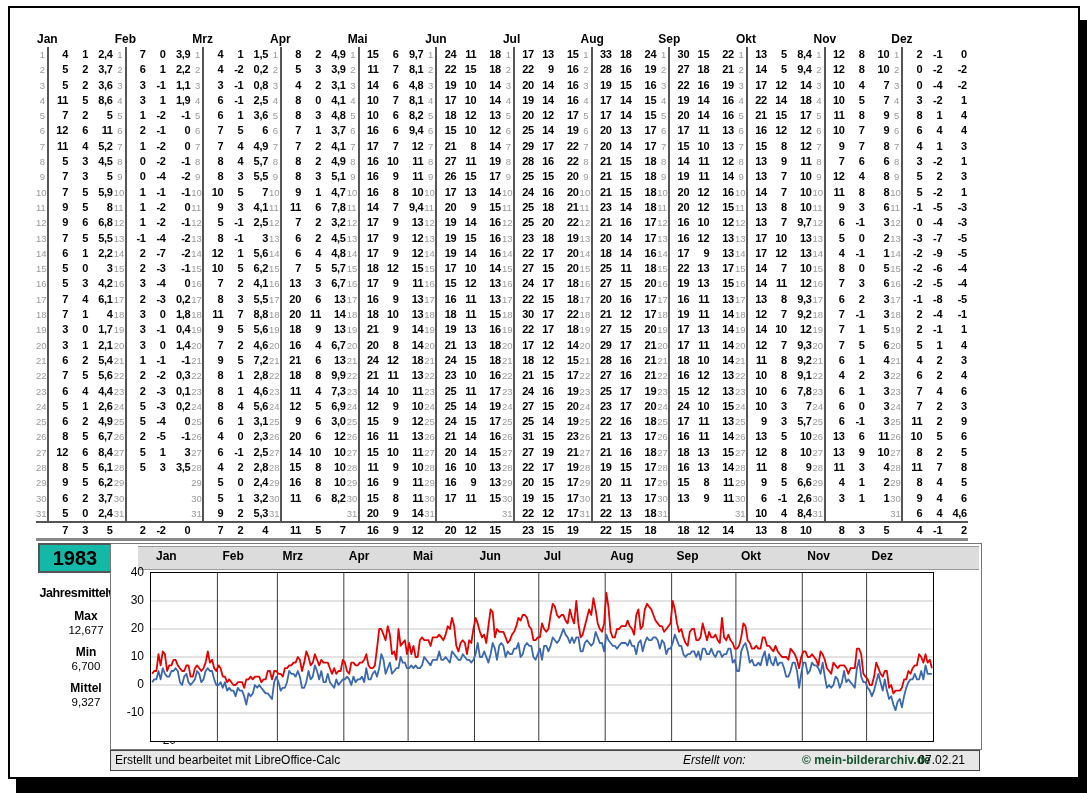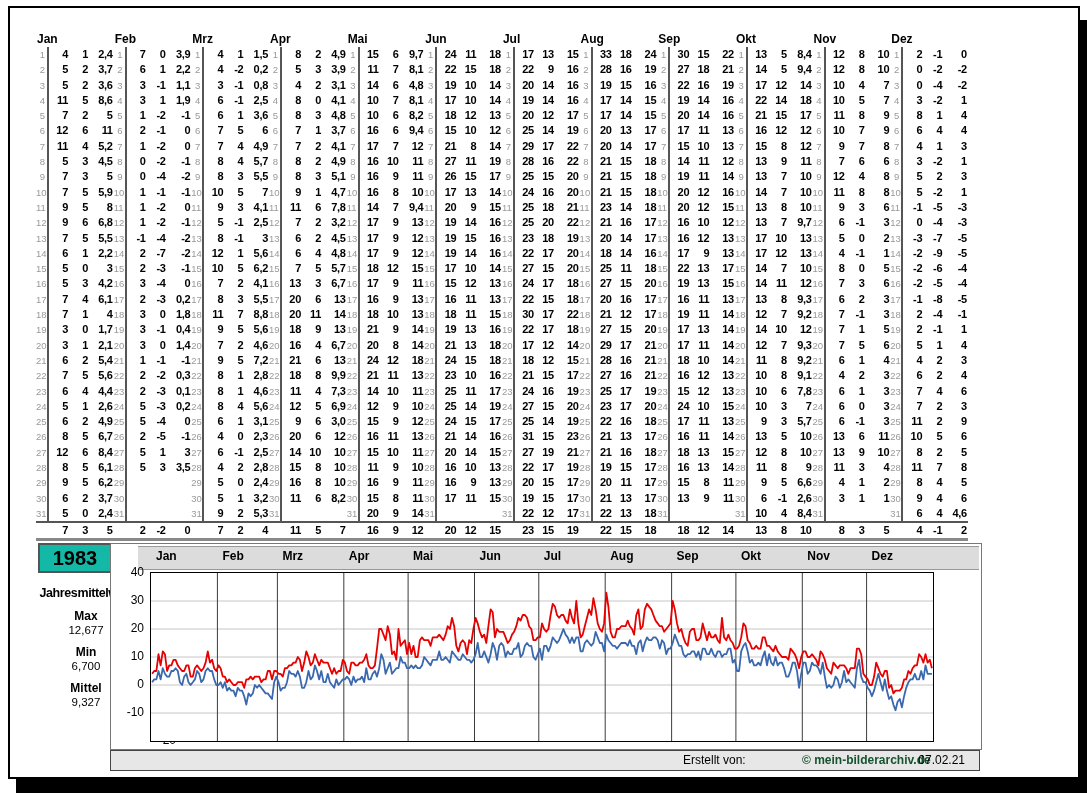--- a/index.html
+++ b/index.html
@@ -25,21 +25,21 @@
   #chartbox{position:absolute;left:100px;top:535px;width:870px;height:205px;border:1px solid #777;background:#fff;}
   #mstrip{position:absolute;left:128px;top:538px;width:841px;height:22px;background:#dcdcdc;
     border-top:1px solid #999;border-bottom:1px solid #999;}
   .mstrip-label{position:absolute;top:2px;font-weight:bold;font-size:12px;}
   #plot{position:absolute;left:140px;top:564px;width:782px;height:168px;border:1.5px solid #000;background:#fff;}
   .ylab{position:absolute;width:34px;text-align:right;font-size:12px;height:16px;line-height:16px;left:100px;}
   
   #credits{position:absolute;left:100px;top:742px;width:868px;height:19px;background:#e7e7e7;
     border:1px solid #444;font-size:12px;line-height:19px;}
   #credits .left{position:absolute;left:4px;}
-  #credits .von{position:absolute;left:572px;}
+  #credits .von{position:absolute;left:572px;font-style:italic;}
   #credits .link{position:absolute;left:650px;font-weight:bold;}
   #credits .date{position:absolute;right:14px;}
 </style>
 </head>
 <body>
 
 <div id="sheet">
 
   <div id="ttable">
       <div class="mblock">
@@ -2437,18 +2437,19 @@
         <line x1="454.20273972602735" x2="454.20273972602735" y1="0" y2="168" stroke="#3c3c3c" stroke-width="1"></line>
         <line x1="520.6191780821918" x2="520.6191780821918" y1="0" y2="168" stroke="#3c3c3c" stroke-width="1"></line>
         <line x1="584.8931506849315" x2="584.8931506849315" y1="0" y2="168" stroke="#3c3c3c" stroke-width="1"></line>
         <line x1="651.3095890410958" x2="651.3095890410958" y1="0" y2="168" stroke="#3c3c3c" stroke-width="1"></line>
         <line x1="715.5835616438355" x2="715.5835616438355" y1="0" y2="168" stroke="#3c3c3c" stroke-width="1"></line>
         <polyline points="1.1,100.8 3.2,98.0 5.4,98.0 7.5,81.2 9.6,92.4 11.8,78.4 13.9,81.2 16.1,98.0 18.2,92.4 20.4,92.4 22.5,86.8 24.6,86.8 26.8,92.4 28.9,95.2 31.1,98.0 33.2,98.0 35.4,92.4 37.5,92.4 39.6,103.6 41.8,103.6 43.9,95.2 46.1,92.4 48.2,95.2 50.3,98.0 52.5,95.2 54.6,89.6 56.8,78.4 58.9,89.6 61.1,86.8 63.2,95.2 65.3,98.0 67.5,92.4 69.6,95.2 71.8,103.6 73.9,103.6 76.1,109.2 78.2,106.4 80.3,109.2 82.5,112.0 84.6,112.0 86.8,109.2 88.9,109.2 91.1,109.2 93.2,114.8 95.3,106.4 97.5,106.4 99.6,103.6 101.8,106.4 103.9,103.6 106.1,103.6 108.2,103.6 110.3,109.2 112.5,106.4 114.6,106.4 116.8,98.0 118.9,98.0 121.0,106.4 123.2,98.0 125.3,98.0 127.5,100.8 129.6,100.8 131.8,103.6 133.9,95.2 136.0,95.2 138.2,92.4 140.3,92.4 142.5,89.6 144.6,89.6 146.8,84.0 148.9,86.8 151.0,98.0 153.2,89.6 155.3,78.4 157.5,84.0 159.6,92.4 161.8,89.6 163.9,81.2 166.0,86.8 168.2,92.4 170.3,86.8 172.5,89.6 174.6,89.6 176.8,89.6 178.9,95.2 181.0,100.8 183.2,95.2 185.3,100.8 187.5,98.0 189.6,98.0 191.8,86.8 193.9,89.6 196.0,98.0 198.2,100.8 200.3,89.6 202.5,89.6 204.6,92.4 206.7,92.4 208.9,89.6 211.0,89.6 213.2,86.8 215.3,81.2 217.5,92.4 219.6,95.2 221.7,95.2 223.9,92.4 226.0,75.6 228.2,56.0 230.3,56.0 232.5,61.6 234.6,67.2 236.7,53.2 238.9,61.6 241.0,81.2 243.2,78.4 245.3,86.8 247.5,56.0 249.6,72.8 251.7,70.0 253.9,67.2 256.0,81.2 258.2,70.0 260.3,81.2 262.5,72.8 264.6,84.0 266.7,84.0 268.9,67.2 271.0,64.4 273.2,67.2 275.3,67.2 277.4,67.2 279.6,72.8 281.7,64.4 283.9,64.4 286.0,64.4 288.2,61.6 290.3,64.4 292.4,67.2 294.6,61.6 296.7,53.2 298.9,56.0 301.0,44.8 303.2,53.2 305.3,72.8 307.4,78.4 309.6,70.0 311.7,67.2 313.9,70.0 316.0,81.2 318.2,67.2 320.3,70.0 322.4,56.0 324.6,44.8 326.7,50.4 328.9,58.8 331.0,64.4 333.2,61.6 335.3,70.0 337.4,53.2 339.6,36.4 341.7,39.2 343.9,64.4 346.0,56.0 348.2,58.8 350.3,58.8 352.4,58.8 354.6,64.4 356.7,70.0 358.9,67.2 361.0,61.6 363.1,58.8 365.3,53.2 367.4,44.8 369.6,47.6 371.7,42.0 373.9,42.0 376.0,44.8 378.1,53.2 380.3,56.0 382.4,67.2 384.6,67.2 386.7,64.4 388.9,64.4 391.0,50.4 393.1,56.0 395.3,58.8 397.4,56.0 399.6,42.0 401.7,30.8 403.9,33.6 406.0,42.0 408.1,44.8 410.3,42.0 412.4,42.0 414.6,47.6 416.7,50.4 418.9,36.4 421.0,44.8 423.1,50.4 425.3,28.0 427.4,50.4 429.6,64.4 431.7,61.6 433.8,53.2 436.0,44.8 438.1,36.4 440.3,42.0 442.4,25.2 444.6,36.4 446.7,50.4 448.8,56.0 451.0,58.8 453.1,50.4 455.3,19.6 457.4,33.6 459.6,58.8 461.7,64.4 463.8,64.4 466.0,56.0 468.1,56.0 470.3,53.2 472.4,53.2 474.6,53.2 476.7,47.6 478.8,53.2 481.0,56.0 483.1,61.6 485.3,42.0 487.4,36.4 489.6,56.0 491.7,53.2 493.8,36.4 496.0,30.8 498.1,33.6 500.3,36.4 502.4,42.0 504.6,47.6 506.7,50.4 508.8,53.2 511.0,53.2 513.1,58.8 515.3,56.0 517.4,53.2 519.5,50.4 521.7,28.0 523.8,36.4 526.0,50.4 528.1,58.8 530.3,56.0 532.4,64.4 534.5,70.0 536.7,72.8 538.8,58.8 541.0,56.0 543.1,56.0 545.3,67.2 547.4,67.2 549.5,64.4 551.7,50.4 553.8,58.8 556.0,67.2 558.1,58.8 560.3,64.4 562.4,64.4 564.5,61.6 566.7,67.2 568.8,70.0 571.0,44.8 573.1,64.4 575.3,67.2 577.4,61.6 579.5,67.2 581.7,70.0 583.8,75.6 586.0,75.6 588.1,72.8 590.2,64.4 592.4,50.4 594.5,53.2 596.7,67.2 598.8,70.0 601.0,75.6 603.1,75.6 605.2,72.8 607.4,75.6 609.5,75.6 611.7,64.4 613.8,64.4 616.0,72.8 618.1,72.8 620.2,75.6 622.4,78.4 624.5,72.8 626.7,78.4 628.8,81.2 631.0,84.0 633.1,84.0 635.2,84.0 637.4,86.8 639.5,75.6 641.7,78.4 643.8,81.2 646.0,86.8 648.1,95.2 650.2,84.0 652.4,78.4 654.5,78.4 656.7,84.0 658.8,84.0 661.0,81.2 663.1,84.0 665.2,86.8 667.4,92.4 669.5,78.4 671.7,81.2 673.8,86.8 675.9,95.2 678.1,98.0 680.2,100.8 682.4,89.6 684.5,92.4 686.7,95.2 688.8,92.4 690.9,92.4 693.1,92.4 695.2,95.2 697.4,100.8 699.5,95.2 701.7,95.2 703.8,95.2 705.9,75.6 708.1,75.6 710.2,81.2 712.4,100.8 714.5,103.6 716.7,106.4 718.8,112.0 720.9,112.0 723.1,103.6 725.2,89.6 727.4,95.2 729.5,100.8 731.7,103.6 733.8,98.0 735.9,98.0 738.1,114.8 740.2,112.0 742.4,120.4 744.5,117.6 746.6,117.6 748.8,117.6 750.9,114.8 753.1,106.4 755.2,106.4 757.4,98.0 759.5,100.8 761.6,95.2 763.8,92.4 765.9,92.4 768.1,81.2 770.2,84.0 772.4,89.6 774.5,81.2 776.6,89.6 778.8,86.8 780.9,95.2" fill="none" stroke="#e60000" stroke-width="1.8" stroke-linejoin="round"></polyline>
         <polyline points="1.1,109.2 3.2,106.4 5.4,106.4 7.5,98.0 9.6,106.4 11.8,95.2 13.9,100.8 16.1,103.6 18.2,103.6 20.4,98.0 22.5,98.0 24.6,95.2 26.8,98.0 28.9,109.2 31.1,112.0 33.2,103.6 35.4,100.8 37.5,109.2 39.6,112.0 41.8,109.2 43.9,106.4 46.1,98.0 48.2,100.8 50.3,109.2 52.5,106.4 54.6,98.0 56.8,95.2 58.9,98.0 61.1,98.0 63.2,106.4 65.3,112.0 67.5,112.0 69.6,109.2 71.8,114.8 73.9,109.2 76.1,117.6 78.2,114.8 80.3,117.6 82.5,117.6 84.6,123.2 86.8,114.8 88.9,117.6 91.1,117.6 93.2,123.2 95.3,131.6 97.5,120.4 99.6,123.2 101.8,120.4 103.9,112.0 106.1,114.8 108.2,112.0 110.3,114.8 112.5,117.6 114.6,120.4 116.8,120.4 118.9,123.2 121.0,126.0 123.2,109.2 125.3,103.6 127.5,109.2 129.6,117.6 131.8,114.8 133.9,114.8 136.0,109.2 138.2,98.0 140.3,100.8 142.5,100.8 144.6,103.6 146.8,98.0 148.9,103.6 151.0,114.8 153.2,114.8 155.3,109.2 157.5,98.0 159.6,106.4 161.8,103.6 163.9,92.4 166.0,98.0 168.2,106.4 170.3,98.0 172.5,109.2 174.6,109.2 176.8,100.8 178.9,109.2 181.0,112.0 183.2,114.8 185.3,106.4 187.5,112.0 189.6,109.2 191.8,106.4 193.9,106.4 196.0,103.6 198.2,106.4 200.3,112.0 202.5,103.6 204.6,109.2 206.7,106.4 208.9,106.4 211.0,103.6 213.2,109.2 215.3,95.2 217.5,106.4 219.6,106.4 221.7,100.8 223.9,98.0 226.0,103.6 228.2,95.2 230.3,81.2 232.5,86.8 234.6,100.8 236.7,95.2 238.9,89.6 241.0,100.8 243.2,98.0 245.3,95.2 247.5,95.2 249.6,84.0 251.7,89.6 253.9,89.6 256.0,95.2 258.2,95.2 260.3,92.4 262.5,95.2 264.6,92.4 266.7,95.2 268.9,95.2 271.0,92.4 273.2,84.0 275.3,86.8 277.4,89.6 279.6,92.4 281.7,86.8 283.9,86.8 286.0,86.8 288.2,78.4 290.3,86.8 292.4,86.8 294.6,84.0 296.7,86.8 298.9,89.6 301.0,78.4 303.2,81.2 305.3,84.0 307.4,86.8 309.6,86.8 311.7,81.2 313.9,84.0 316.0,86.8 318.2,86.8 320.3,89.6 322.4,86.8 324.6,81.2 326.7,70.0 328.9,84.0 331.0,84.0 333.2,78.4 335.3,84.0 337.4,89.6 339.6,81.2 341.7,70.0 343.9,75.6 346.0,86.8 348.2,72.8 350.3,70.0 352.4,72.8 354.6,84.0 356.7,78.4 358.9,81.2 361.0,81.2 363.1,75.6 365.3,75.6 367.4,70.0 369.6,84.0 371.7,81.2 373.9,72.8 376.0,70.0 378.1,72.8 380.3,72.8 382.4,84.0 384.6,86.8 386.7,81.2 388.9,75.6 391.0,86.8 393.1,72.8 395.3,72.8 397.4,78.4 399.6,72.8 401.7,64.4 403.9,67.2 406.0,70.0 408.1,67.2 410.3,61.6 412.4,56.0 414.6,61.6 416.7,64.4 418.9,70.0 421.0,64.4 423.1,70.0 425.3,64.4 427.4,64.4 429.6,78.4 431.7,78.4 433.8,70.0 436.0,67.2 438.1,70.0 440.3,72.8 442.4,70.0 444.6,58.8 446.7,64.4 448.8,70.0 451.0,70.0 453.1,78.4 455.3,61.6 457.4,67.2 459.6,70.0 461.7,72.8 463.8,72.8 466.0,75.6 468.1,72.8 470.3,70.0 472.4,70.0 474.6,70.0 476.7,72.8 478.8,67.2 481.0,72.8 483.1,72.8 485.3,81.2 487.4,70.0 489.6,67.2 491.7,78.4 493.8,70.0 496.0,64.4 498.1,67.2 500.3,67.2 502.4,64.4 504.6,64.4 506.7,67.2 508.8,75.6 511.0,67.2 513.1,70.0 515.3,81.2 517.4,75.6 519.5,75.6 521.7,70.0 523.8,61.6 526.0,67.2 528.1,72.8 530.3,72.8 532.4,81.2 534.5,84.0 536.7,81.2 538.8,81.2 541.0,78.4 543.1,78.4 545.3,84.0 547.4,78.4 549.5,86.8 551.7,75.6 553.8,75.6 556.0,81.2 558.1,81.2 560.3,75.6 562.4,81.2 564.5,84.0 566.7,78.4 568.8,78.4 571.0,84.0 573.1,81.2 575.3,81.2 577.4,75.6 579.5,75.6 581.7,89.6 583.8,86.8 586.0,98.0 588.1,98.0 590.2,78.4 592.4,72.8 594.5,70.0 596.7,78.4 598.8,89.6 601.0,86.8 603.1,92.4 605.2,92.4 607.4,89.6 609.5,92.4 611.7,84.0 613.8,78.4 616.0,92.4 618.1,81.2 620.2,89.6 622.4,92.4 624.5,84.0 626.7,92.4 628.8,89.6 631.0,89.6 633.1,95.2 635.2,103.6 637.4,103.6 639.5,98.0 641.7,89.6 643.8,89.6 646.0,98.0 648.1,114.8 650.2,100.8 652.4,89.6 654.5,89.6 656.7,100.8 658.8,98.0 661.0,89.6 663.1,92.4 665.2,92.4 667.4,95.2 669.5,100.8 671.7,89.6 673.8,103.6 675.9,114.8 678.1,112.0 680.2,114.8 682.4,112.0 684.5,103.6 686.7,106.4 688.8,114.8 690.9,109.2 693.1,98.0 695.2,109.2 697.4,106.4 699.5,109.2 701.7,112.0 703.8,114.8 705.9,95.2 708.1,86.8 710.2,103.6 712.4,109.2 714.5,109.2 716.7,114.8 718.8,117.6 720.9,123.2 723.1,117.6 725.2,109.2 727.4,100.8 729.5,109.2 731.7,117.6 733.8,106.4 735.9,117.6 738.1,126.0 740.2,123.2 742.4,131.6 744.5,137.2 746.6,128.8 748.8,126.0 750.9,134.4 753.1,123.2 755.2,114.8 757.4,109.2 759.5,106.4 761.6,106.4 763.8,100.8 765.9,106.4 768.1,106.4 770.2,98.0 772.4,106.4 774.5,92.4 776.6,100.8 778.8,100.8 780.9,100.8" fill="none" stroke="#3a68ae" stroke-width="1.8" stroke-linejoin="round"></polyline>
       </svg></div>
 
   <div id="credits">
+    <span class="left">Erstellt und bearbeitet mit LibreOffice-Calc</span>
     <span class="von">Erstellt von:</span>
     <span class="link" style="color: #14532d; margin-left: 41px;">© mein-bilderarchiv.de</span>
     <span class="date">07.02.21</span>
   </div>
 
 </div>
 
 </body></html>

